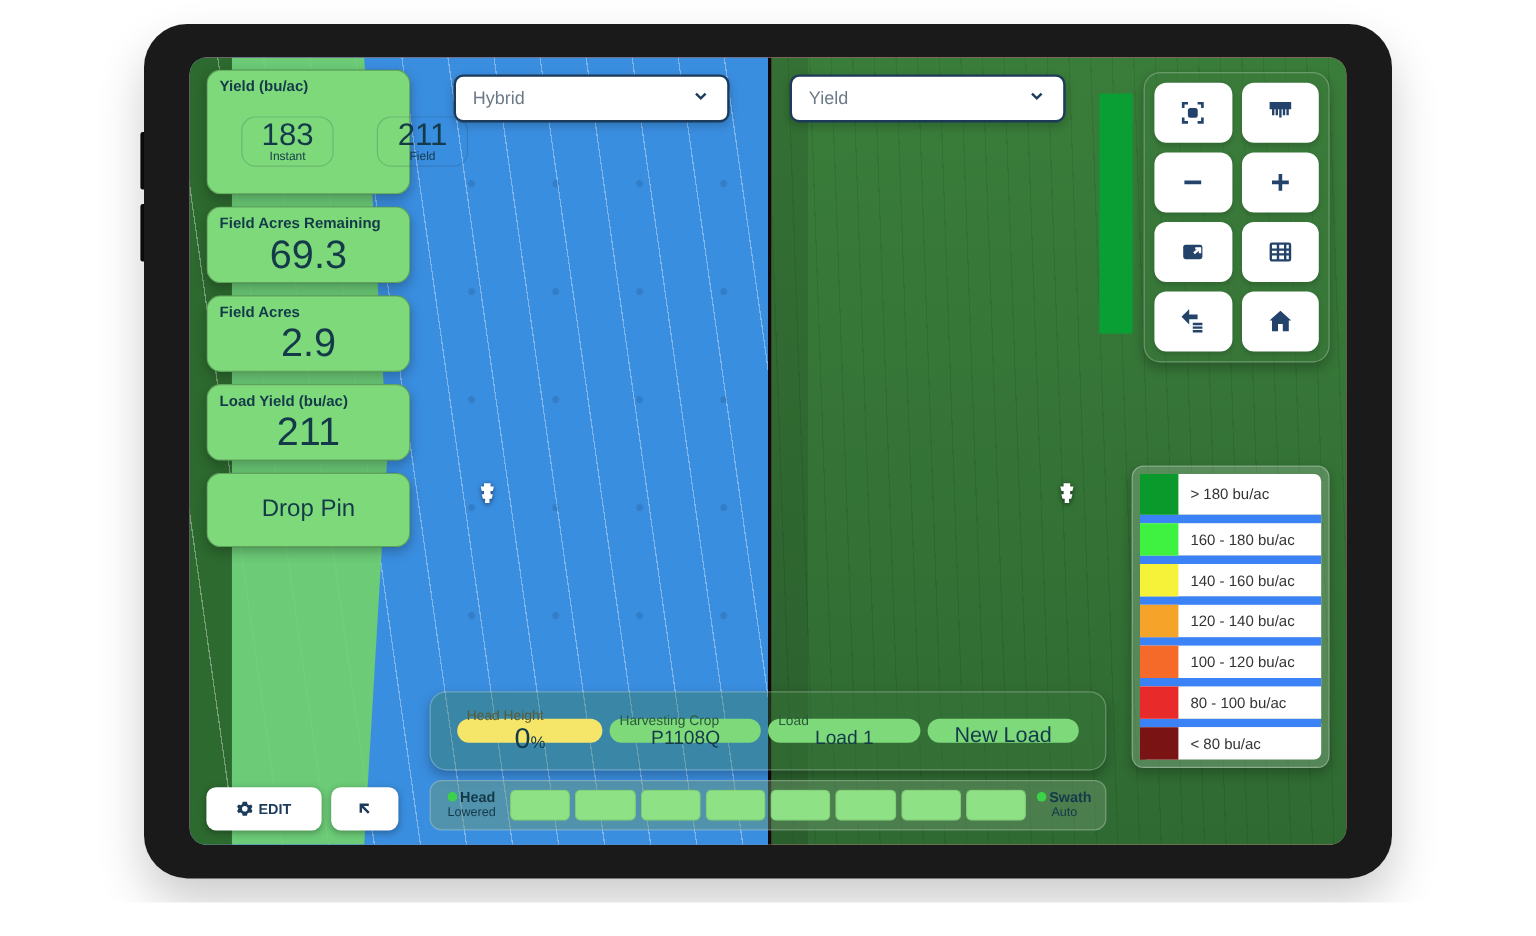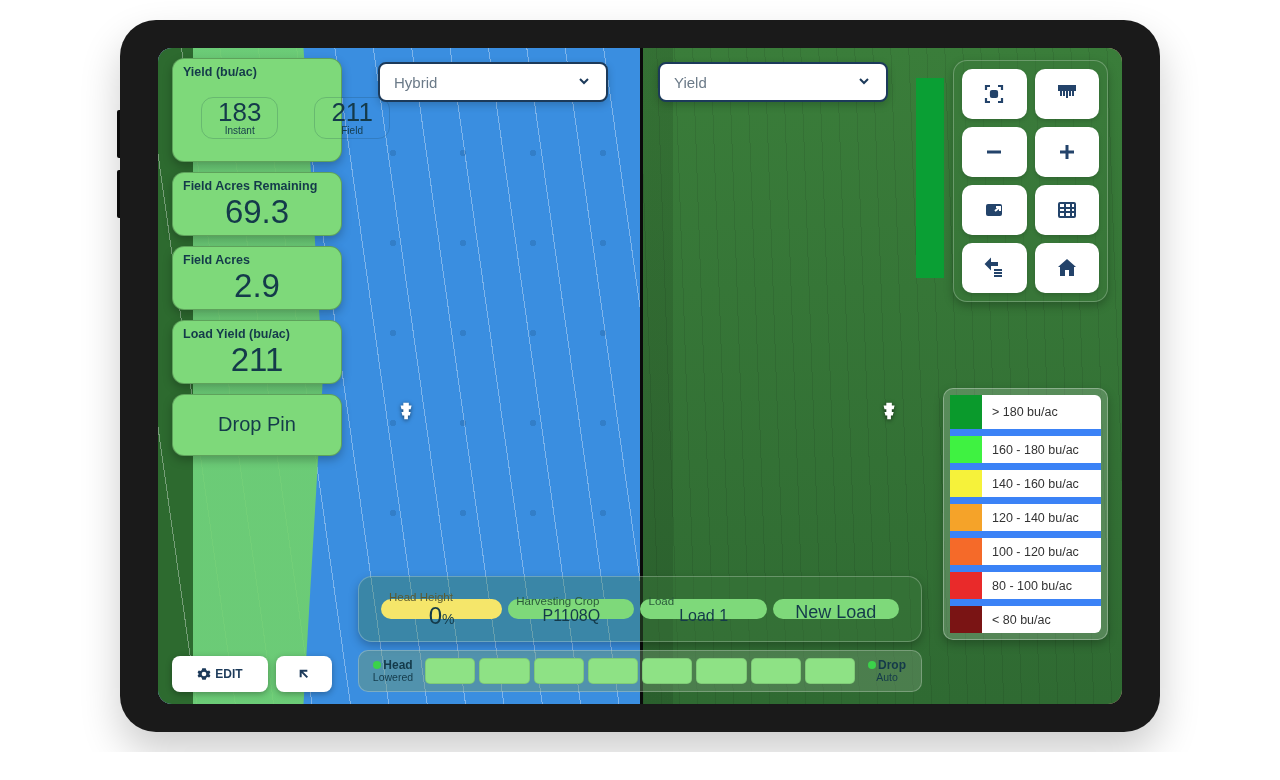--- a/index.html
+++ b/index.html
@@ -453,18 +453,18 @@
           <div class="swath-seg"></div>
           <div class="swath-seg"></div>
           <div class="swath-seg"></div>
           <div class="swath-seg"></div>
           <div class="swath-seg"></div>
           <div class="swath-seg"></div>
           <div class="swath-seg"></div>
           <div class="swath-seg"></div>
         </div>
       <div class="swath-end">
-        <span class="dot"></span><b>Drop</b><br><span>Auto</span>
+        <span class="dot"></span><b>Swath</b><br><span>Auto</span>
       </div>
     </div>
 
   </div>
 </div>
 
 </body></html>

